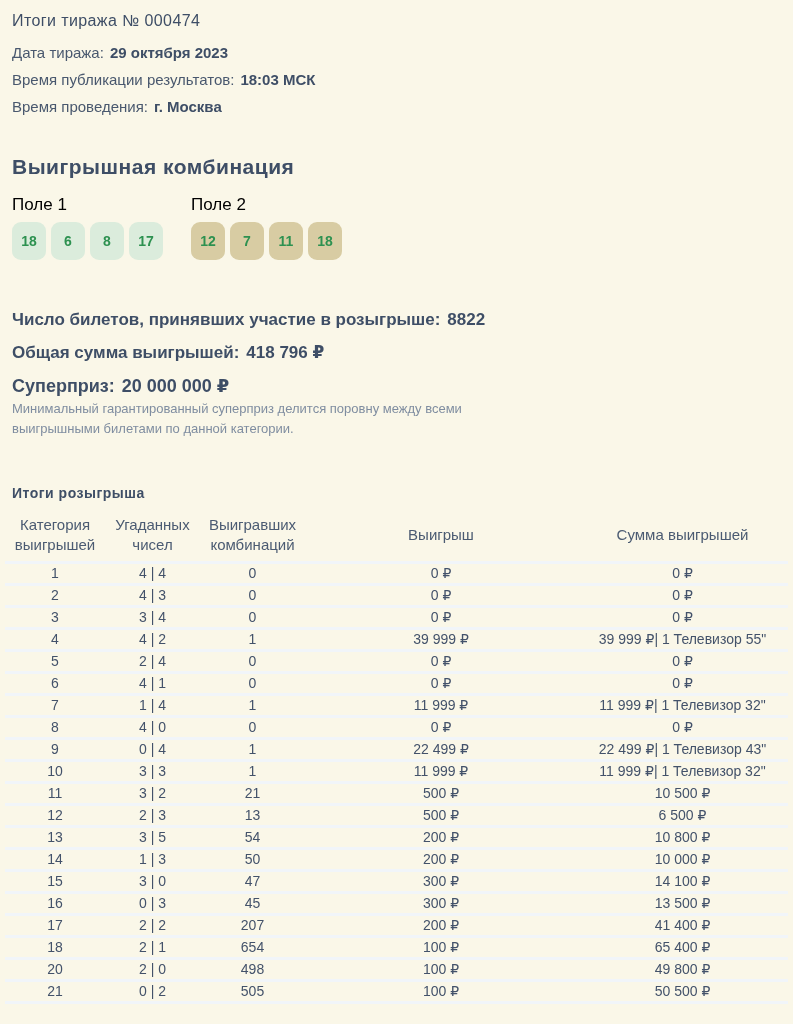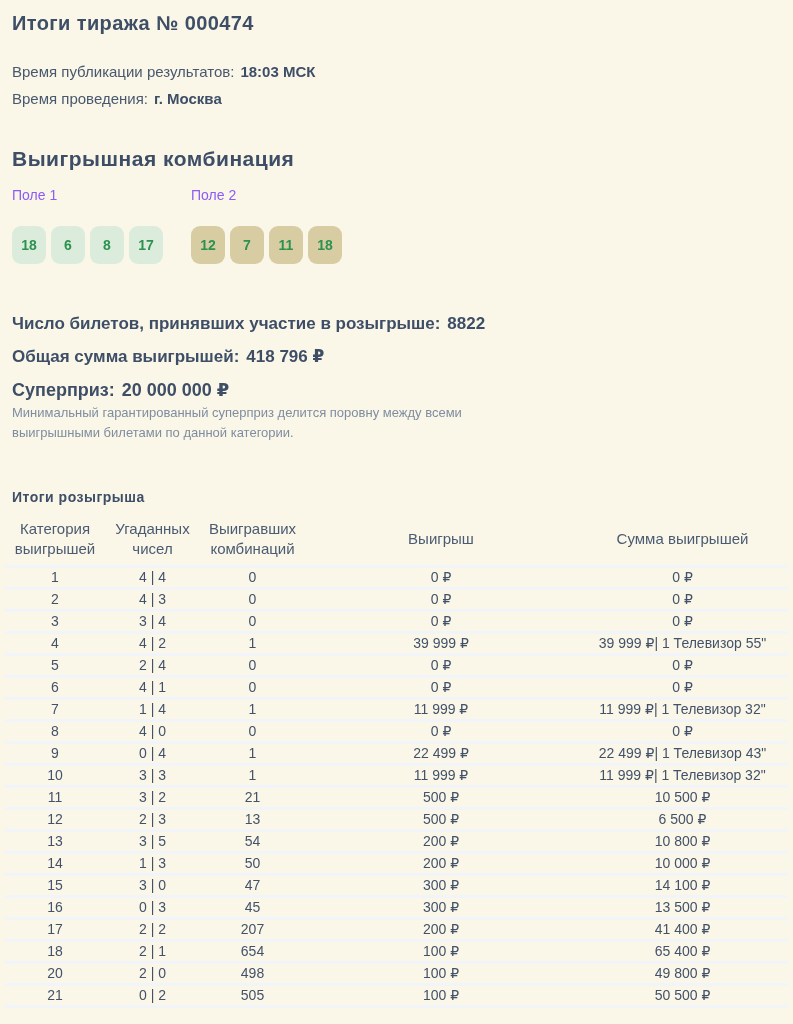--- a/index.html
+++ b/index.html
@@ -9,41 +9,41 @@
     height: 1024px;
     overflow: hidden;
     background: #FAF7E8;
     font-family: "Liberation Sans", "DejaVu Sans", sans-serif;
     color: #3E4E66;
   }
   .page { padding: 10px 12px 0; }
 
   
   .page-title {
-    font-size: 20px;
-    font-weight: 700;
+    font-size: 16px;
+    font-weight: 400;
     letter-spacing: 0.4px;
-    margin: 2px 0 29px;
+    margin: 2px 0 15px;
     color: #3E4E66;
   }
   .info-line { margin-bottom: 11px; font-size: 15px; line-height: 16px; }
   .info-label { color: #49586E; font-weight: 400; }
   .info-value { color: #3E4E66; font-weight: 700; margin-left: 6px; }
 
   
   .section-heading {
     font-size: 21px;
     font-weight: 700;
     letter-spacing: 0.5px;
     color: #3E4E66;
     margin: 40px 0 16px;
   }
   .fields { display: flex; margin-top: 13px; }
   .field { margin-right: 23px; }
-  .field-label { font-size: 14px; color: #8b5cf6; margin-bottom: 23px; }
+  .field-label { font-size: 17px; color: #000000; margin-bottom: 7px; }
   .balls { display: flex; }
   .ball {
     width: 34px; height: 38px;
     border-radius: 9px;
     margin-right: 5px;
     display: flex; align-items: center; justify-content: center;
     font-size: 14px; font-weight: 700;
     color: #2D9150;
   }
   .ball.green { background: #DBECDC; }
@@ -100,20 +100,21 @@
   .results-table tbody tr:last-child { border-bottom: 3px solid #F1F5F9; }
 </style>
 </head>
 <body>
 
 <div class="page">
 
   <h1 class="page-title">Итоги тиража № 000474</h1>
 
   <div class="info" id="info">
+      <div class="info-line"><span class="info-label">Дата тиража:</span><span class="info-value">29 октября 2023</span></div>
       <div class="info-line"><span class="info-label">Время публикации результатов:</span><span class="info-value">18:03 МСК</span></div>
       <div class="info-line"><span class="info-label">Время проведения:</span><span class="info-value">г. Москва</span></div>
     </div>
 
   <h2 class="section-heading">Выигрышная комбинация</h2>
 
   <div class="fields" id="fields">
       <div class="field">
         <div class="field-label">Поле 1</div>
         <div class="balls">

